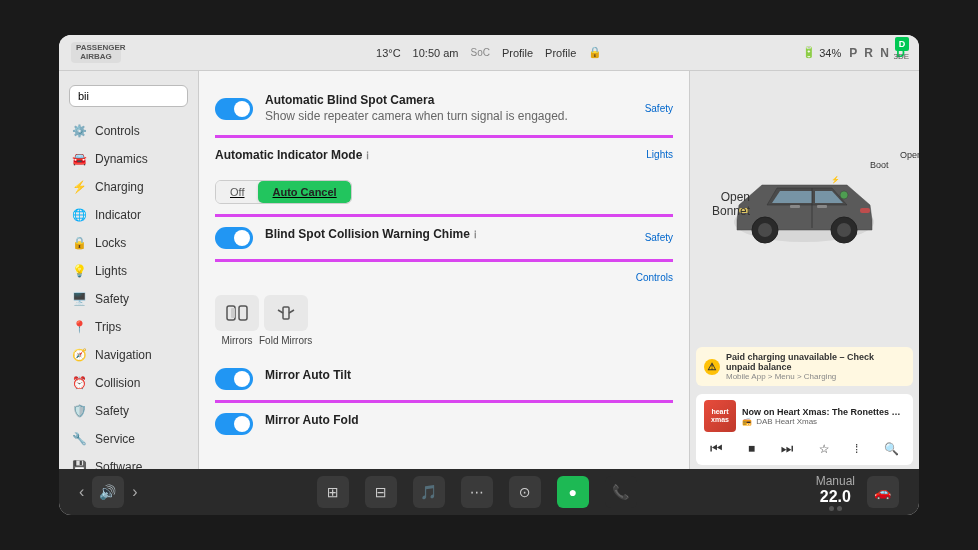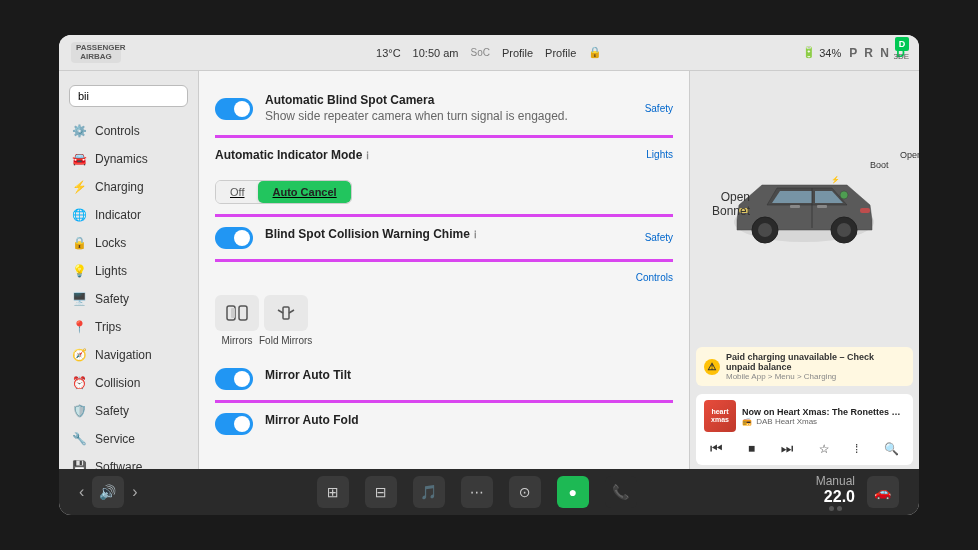--- a/index.html
+++ b/index.html
@@ -414,21 +414,20 @@
       gap: 12px;
     }
     .temp-display {
       text-align: center;
       cursor: pointer;
     }
     .temp-value {
       font-size: 16px;
       font-weight: 600;
       color: #fff;
-      text-align: right;
     }
     .temp-label {
       font-size: 12px;
       color: #aaa;
     }
     .temp-dots {
       display: flex;
       gap: 3px;
       justify-content: center;
     }

